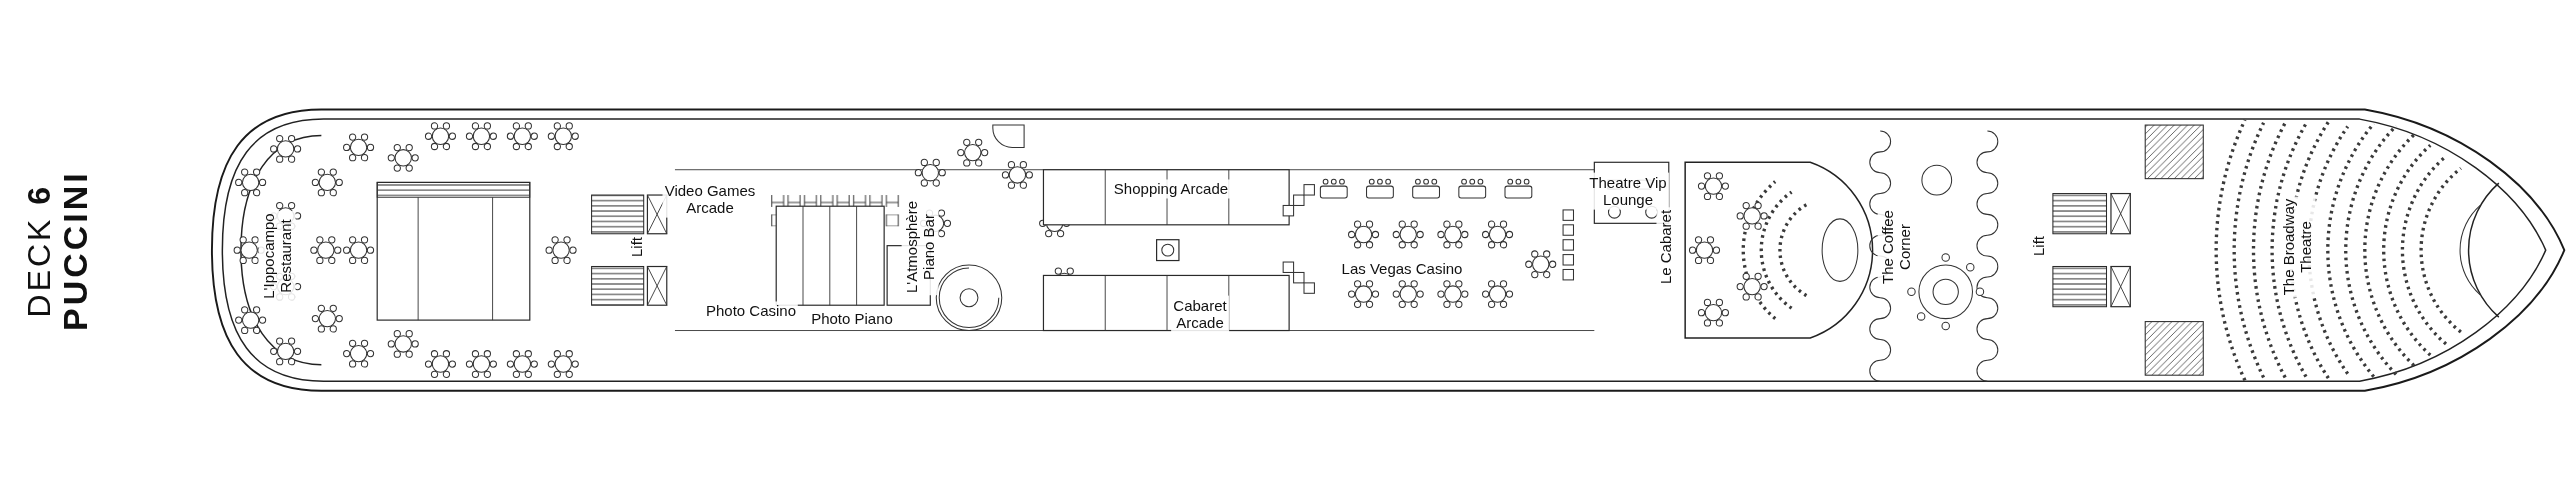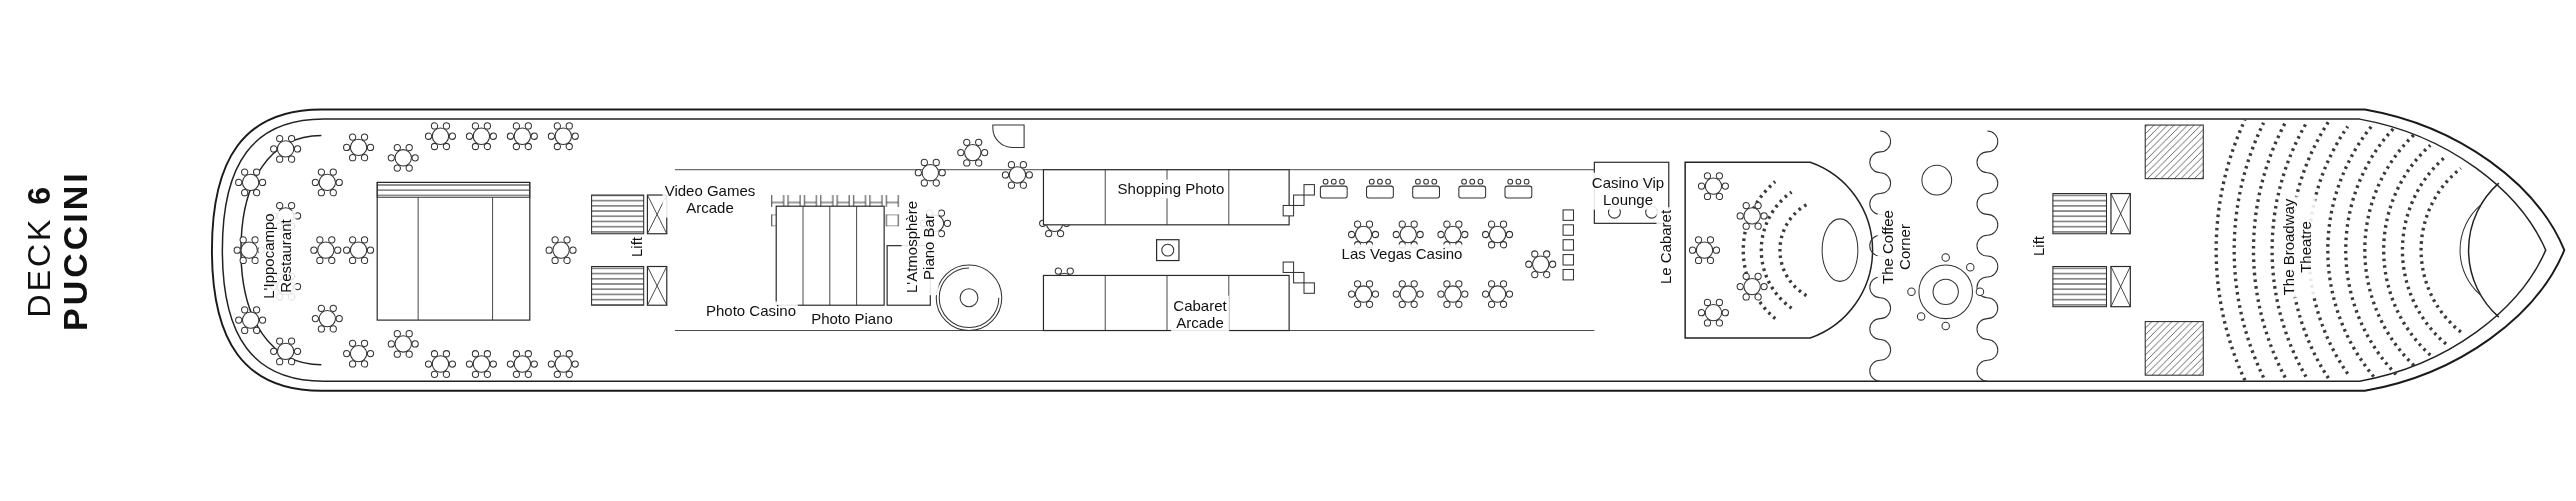--- a/index.html
+++ b/index.html
@@ -275,31 +275,31 @@
 
   <div class="lbl h" style="left:751px;top:311px">Photo Casino</div>
 
   <div class="lbl h" style="left:852px;top:319px">Photo Piano</div>
 
   <div class="lbl v" style="left:920px;top:247px">
     <span>L'Atmosphère</span>
     <span>Piano Bar</span>
   </div>
 
-  <div class="lbl h" style="left:1171px;top:189px">Shopping Photo</div>
+  <div class="lbl h" style="left:1171px;top:189px">Shopping Arcade</div>
 
   <div class="lbl h" style="left:1200px;top:314px">
     <span>Cabaret</span>
     <span>Arcade</span>
   </div>
 
-  <div class="lbl h" style="left:1402px;top:254px">Las Vegas Casino</div>
+  <div class="lbl h" style="left:1402px;top:269px">Las Vegas Casino</div>
 
   <div class="lbl h" style="left:1628px;top:191px">
-    <span>Casino Vip</span>
+    <span>Theatre Vip</span>
     <span>Lounge</span>
   </div>
 
   <div class="lbl v" style="left:1666px;top:247px">Le Cabaret</div>
 
   <div class="lbl v" style="left:1896px;top:247px">
     <span>The Coffee</span>
     <span>Corner</span>
   </div>
 

